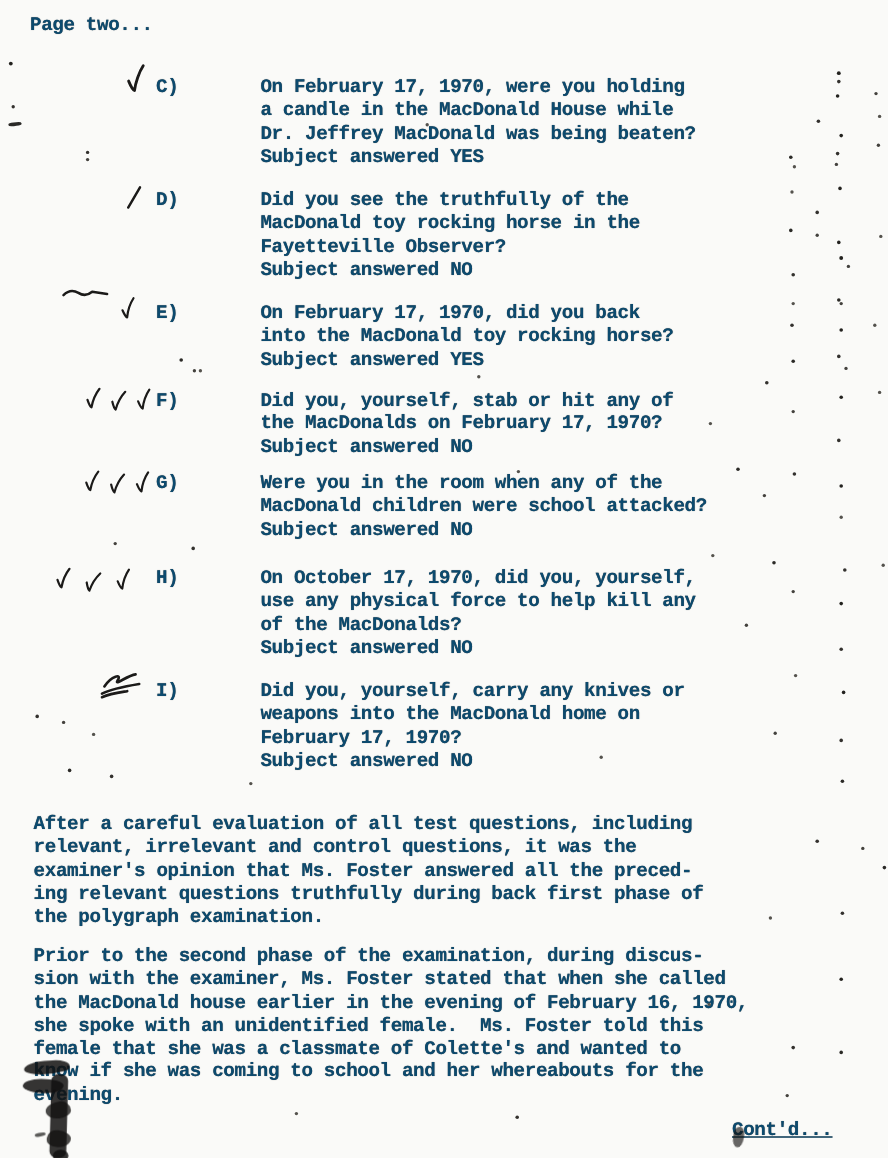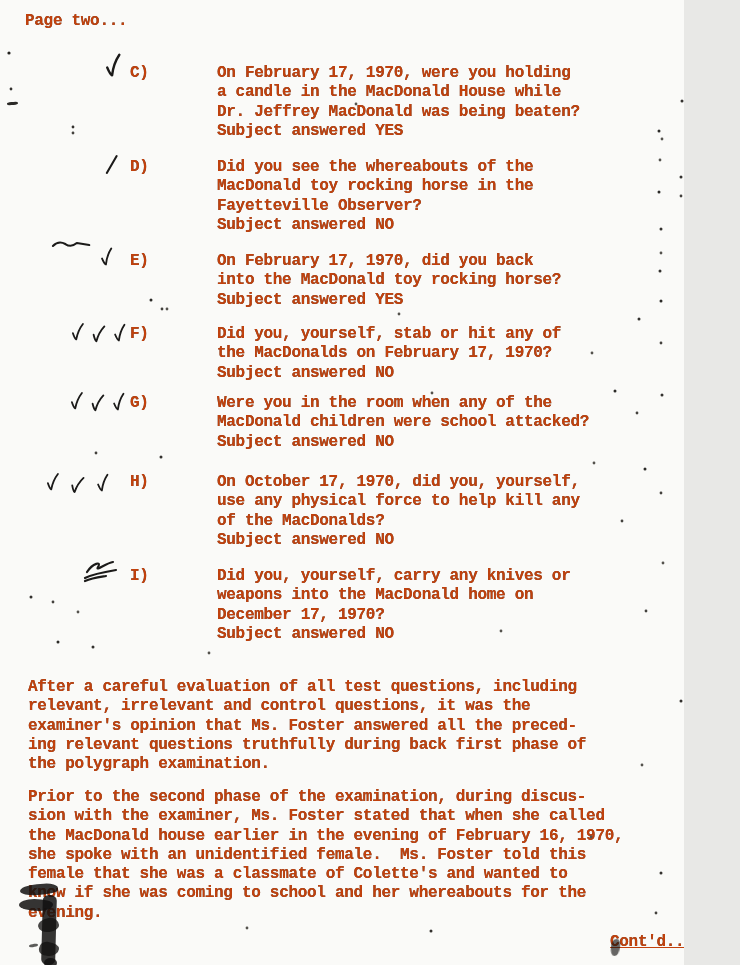--- a/index.html
+++ b/index.html
@@ -1,23 +1,23 @@
 <!DOCTYPE html>
 <html><head>
 <meta charset="utf-8">
 <style>
   html,body{margin:0;padding:0;background:#e8e8e6;}
   #page{
     position:relative;
-    width:684px;height:965px;
+    width:740px;height:965px;
     background:#fafaf8;
     overflow:hidden;
     font-family:"Liberation Mono","DejaVu Sans Mono",monospace;
     font-weight:700;
-    color:#c2410c;
+    color:#0c4a6e;
     font-size:16px;
     line-height:19.3px;
     letter-spacing:-0.3px;
   }
   .txt{white-space:pre;text-shadow:0 0 0.6px rgba(20,20,20,0.75);}
   #page-header{position:absolute;left:25px;top:12px;}
   
   .q-item{position:absolute;left:0;width:740px;}
   .q-label{position:absolute;left:130px;top:0;}
   .q-text{position:absolute;left:177px;top:0;margin-left:40px;}
@@ -106,21 +106,21 @@
 Subject answered YES</div>
   </div>
 
   <div class="q-item" id="qD">
     <span class="marks">
         <svg viewBox="0 0 16 24" class="mark-slash">
           <path d="M3 21 L13.5 3"></path>
         </svg>
       </span>
     <span class="q-label txt">D)</span>
-    <div class="q-text txt">Did you see the whereabouts of the
+    <div class="q-text txt">Did you see the truthfully of the
 MacDonald toy rocking horse in the
 Fayetteville Observer?
 Subject answered NO</div>
   </div>
 
   <div class="q-item" id="qE">
     <span class="marks">
         <svg viewBox="0 0 46 13" class="mark-tilde">
           <path d="M2 8 Q8 2 15 6 Q21 10 27 5 L40 7"></path>
         </svg>
@@ -193,21 +193,21 @@
     <span class="marks">
         <svg viewBox="0 0 38 24" class="mark-scribble">
           <path d="M3 19 C9 16 22 13 34 11"></path>
           <path d="M5 13 C11 4 20 2 16 8 C13 13 24 4 31 3"></path>
           <path d="M3 22 C10 19 18 18 24 17"></path>
         </svg>
       </span>
     <span class="q-label txt">I)</span>
     <div class="q-text txt">Did you, yourself, carry any knives or
 weapons into the MacDonald home on
-December 17, 1970?
+February 17, 1970?
 Subject answered NO</div>
   </div>
 
   <div class="para txt" id="para0">After a careful evaluation of all test questions, including
 relevant, irrelevant and control questions, it was the
 examiner's opinion that Ms. Foster answered all the preced-
 ing relevant questions truthfully during back first phase of
 the polygraph examination.</div>
   <div class="para txt" id="para1">Prior to the second phase of the examination, during discus-
 sion with the examiner, Ms. Foster stated that when she called

